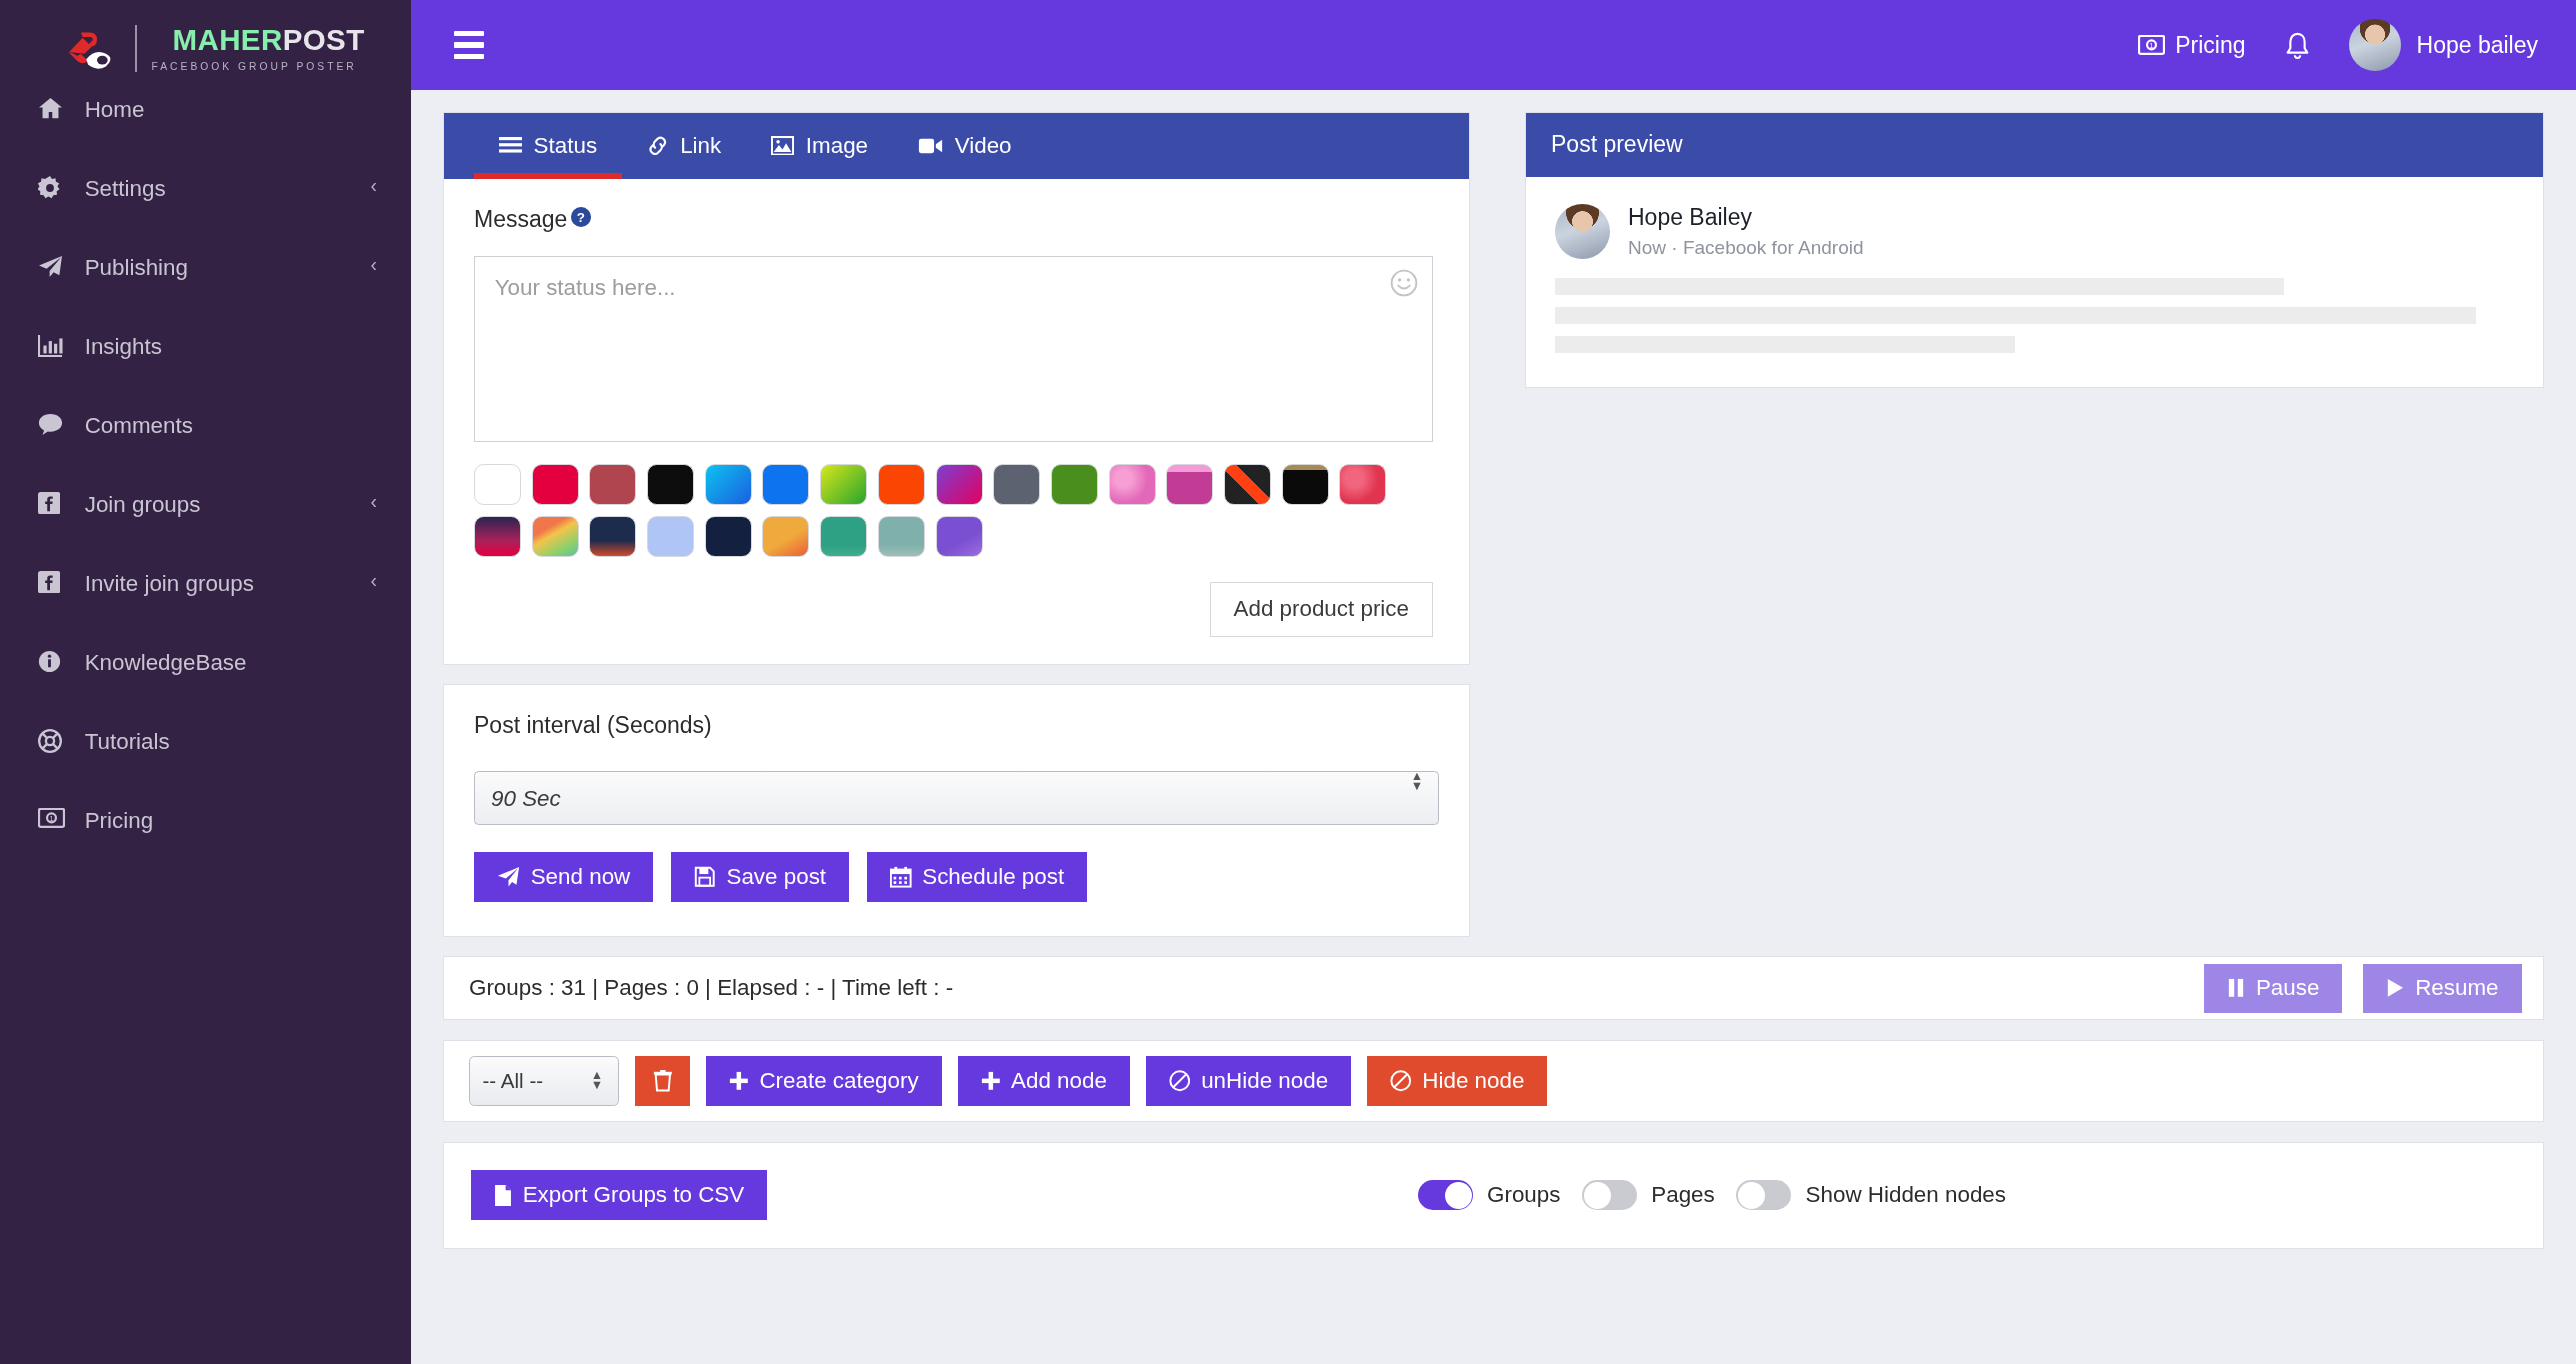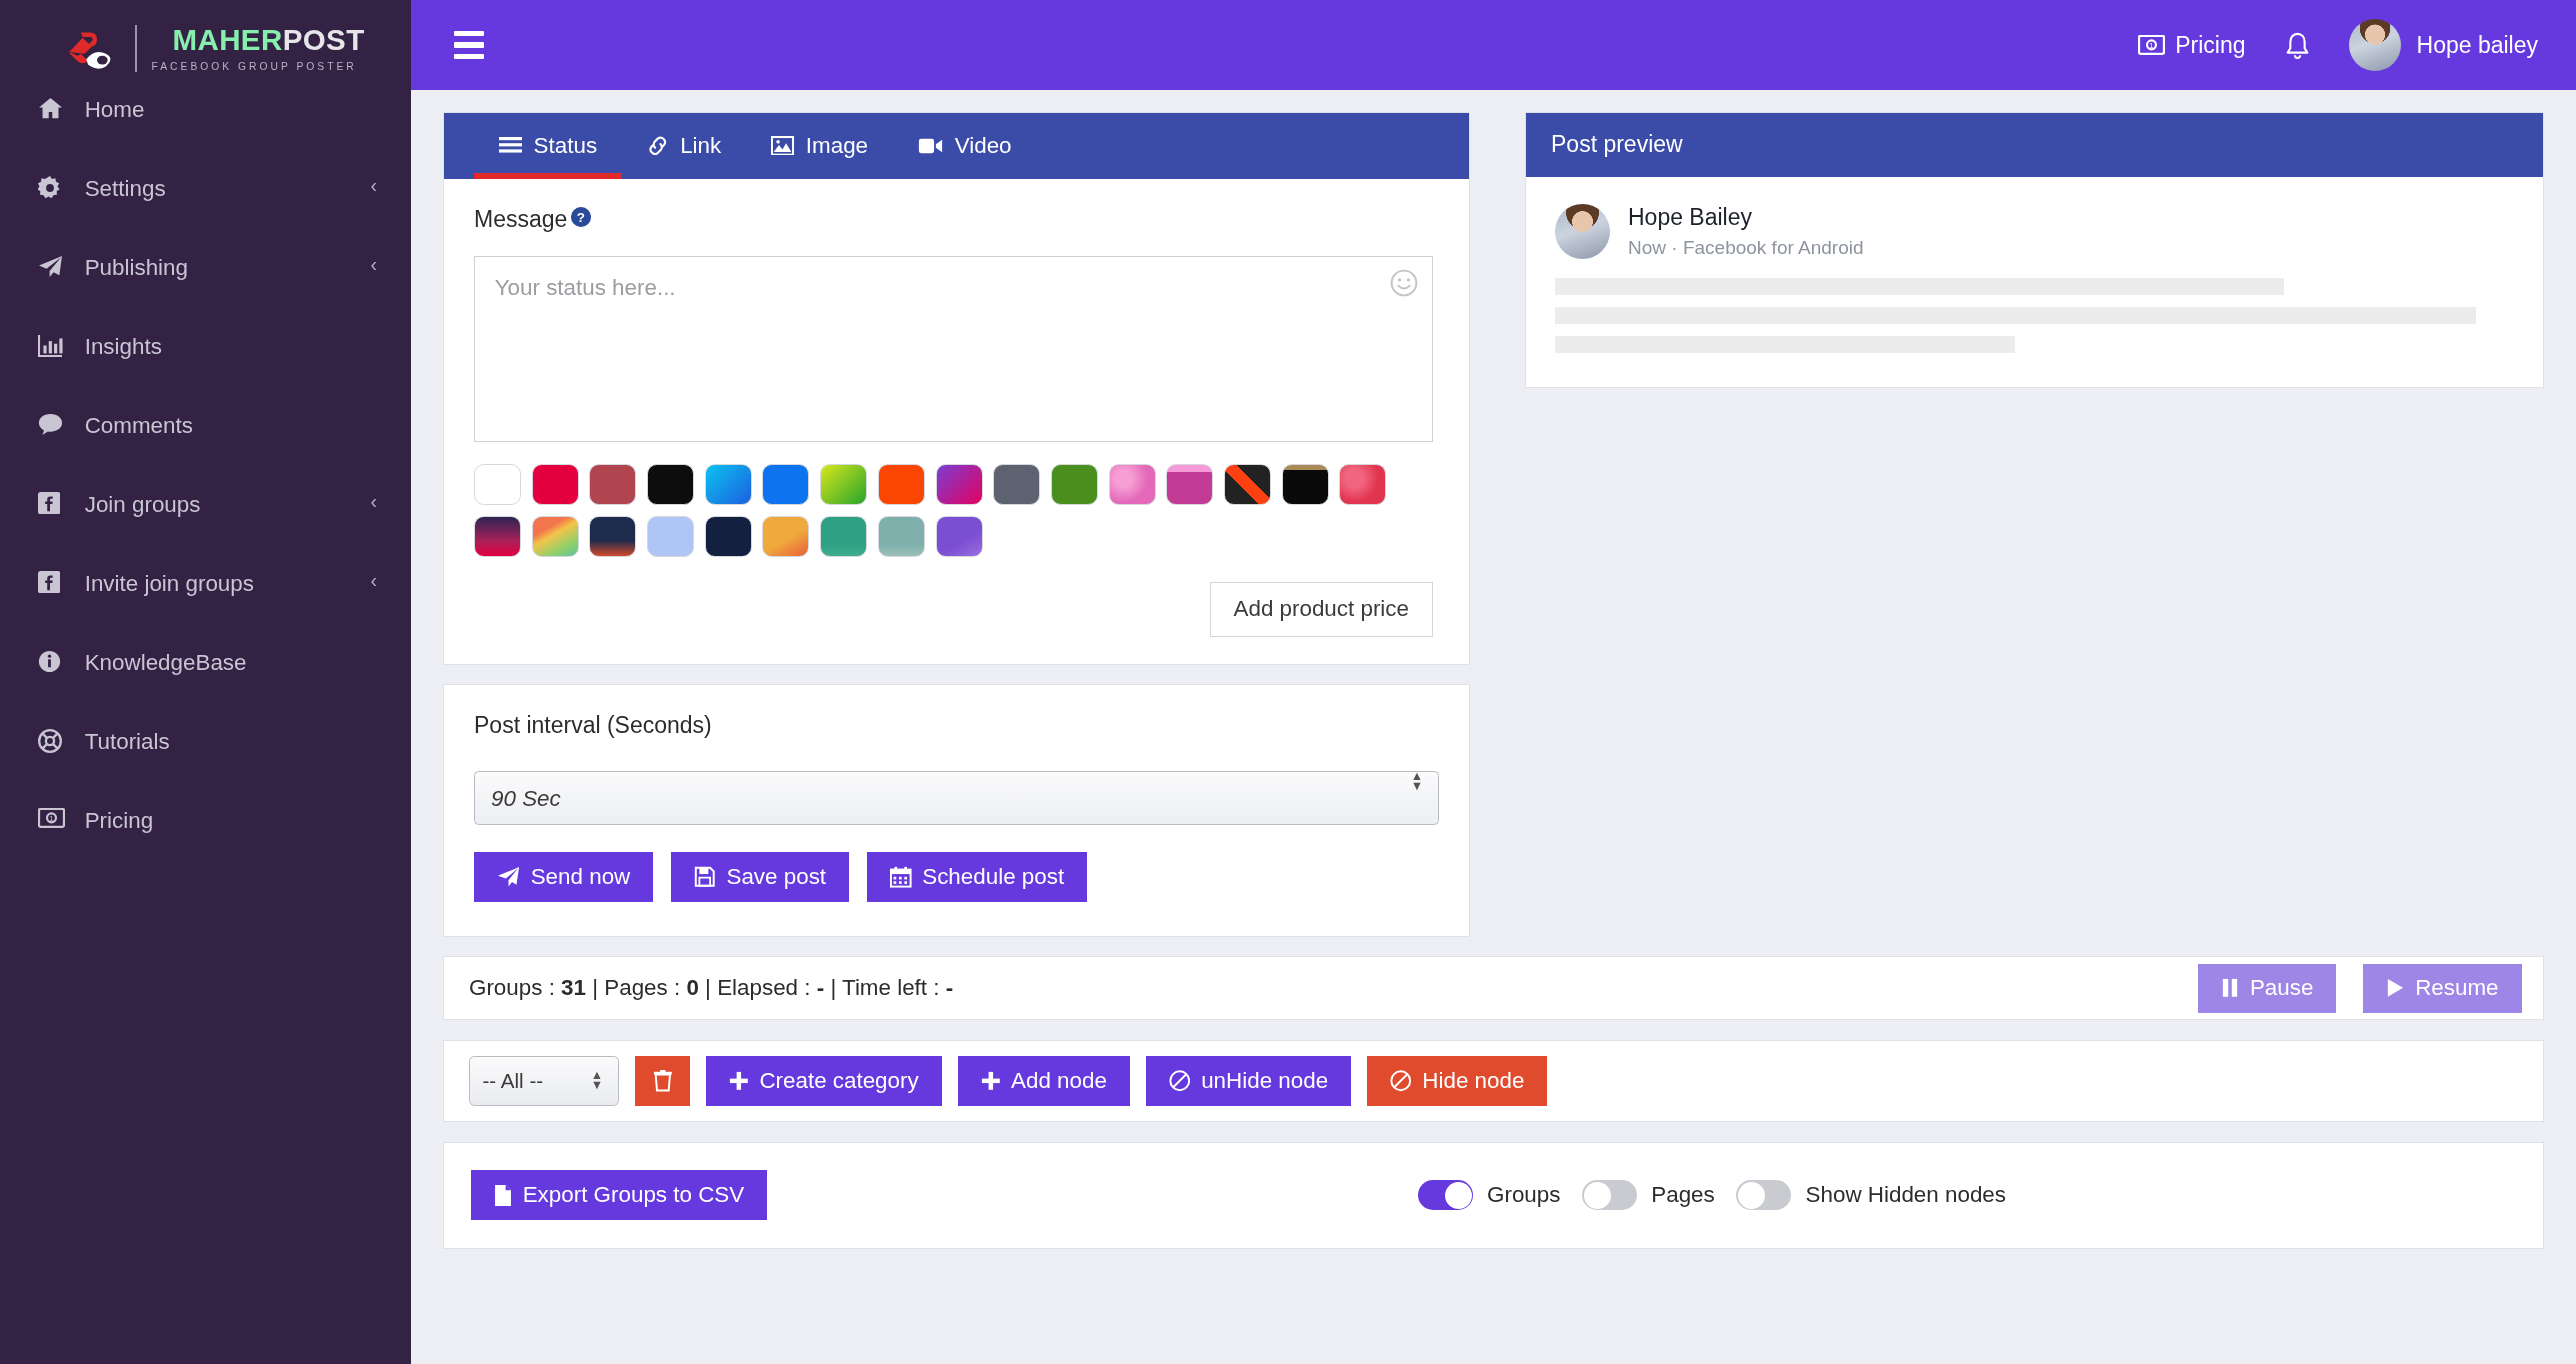--- a/index.html
+++ b/index.html
@@ -195,22 +195,22 @@
   #pv-meta { font-size: 19px; color: #8d949e; margin-top: 6.3px; }
   .skel { background: #ececec; height: 17px; margin-top: 11.6px; }
 
   
   #statusbar {
     margin-top: 19.7px; height: 64px;
     display: flex; align-items: center;
     padding: 0 21.5px 0 25px;
   }
   #stat-text { font-size: 22.4px; color: #2c2c2c; }
-  #stat-text b { font-weight: bold; }
-  #stat-btns { margin-left: auto; display: flex; gap: 27px; }
+  #stat-text b { font-weight: normal; }
+  #stat-btns { margin-left: auto; display: flex; gap: 21px; }
 
   
   #toolbar {
     margin-top: 19.7px; height: 82px;
     display: flex; align-items: center; gap: 16px;
     padding: 0 25px;
   }
   #cat-select {
     width: 150px; height: 50px;
     border: 0.9px solid #b9bcc4; border-radius: 5.4px;

